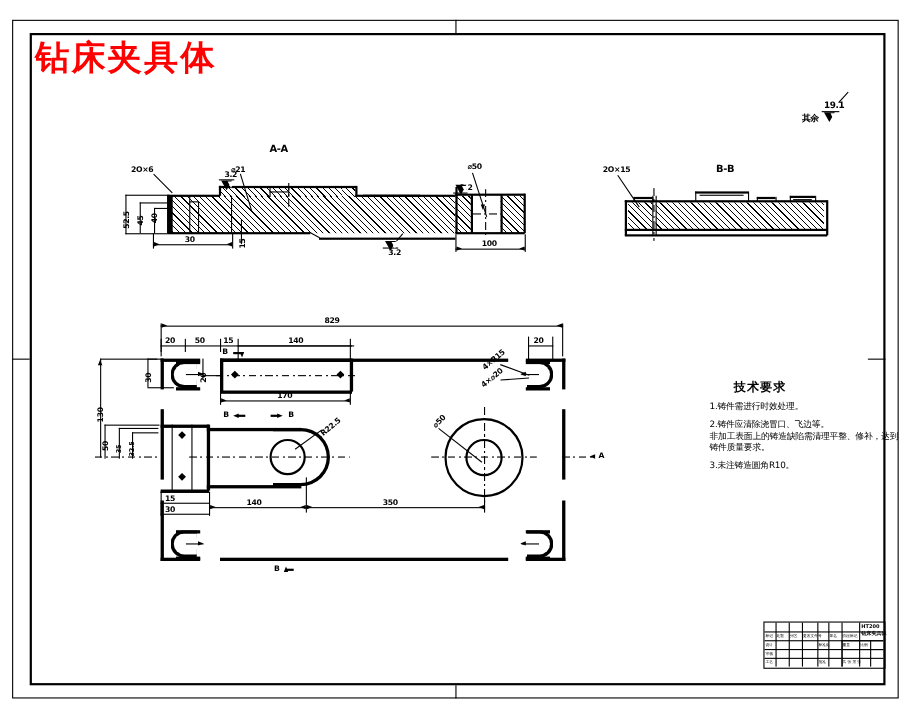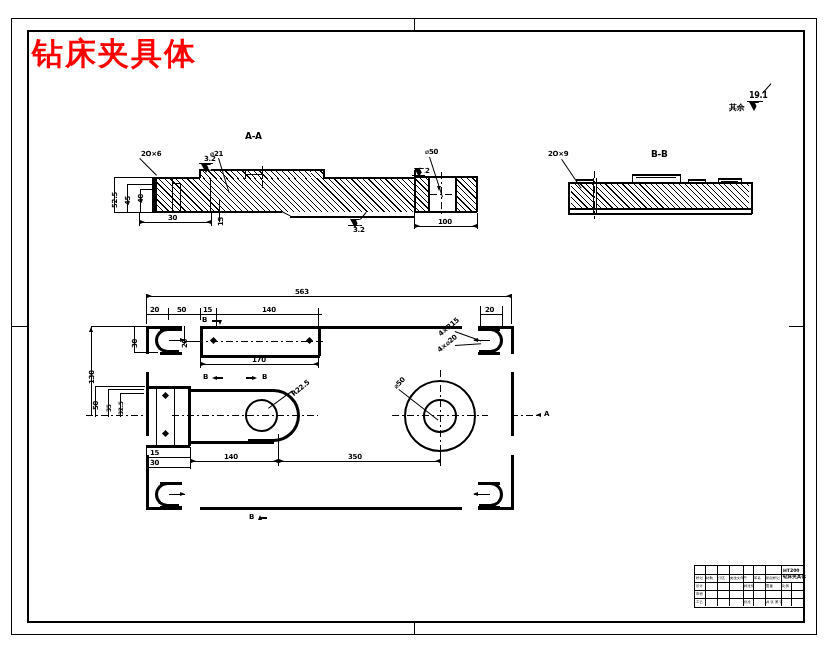--- a/index.html
+++ b/index.html
@@ -159,21 +159,21 @@
     <div class="ln v1" style="left:210px;top:178px;height:33px;"></div>
     <div class="ln v1" style="left:245px;top:170px;height:9px;"></div>
     <div class="ln v1" style="left:262px;top:170px;height:9px;"></div>
     <div class="ln h1" style="left:245px;top:174px;width:17px;"></div>
 
     <div class="cl-v" style="left:262px;top:166px;height:22px;"></div>
     <div class="cl-v" style="left:441px;top:172px;height:44px;"></div>
     <div class="cl-h" style="left:430px;top:194px;width:24px;"></div>
 
     <div>
-      <div class="lbl lbl-b" style="left:141px;top:150px;">2O×6</div>
+      <div class="lbl lbl-b" style="left:119px;top:150px;">2O×6</div>
       <div class="ln h1" style="left:140px;top:158px;width:24px;transform-origin:0 0;transform:rotate(45deg);"></div>
     </div>
     <div>
       <div class="lbl lbl-b" style="left:210px;top:150px;">⌀21</div>
       <div class="ln h1" style="left:219px;top:158px;width:36px;transform-origin:0 0;transform:rotate(73deg);"></div>
     </div>
     <div>
       <div class="lbl lbl-b" style="left:425px;top:148px;">⌀50</div>
       <div class="ln h1" style="left:430px;top:157px;width:42px;transform-origin:0 0;transform:rotate(72deg);"></div>
       <div class="ar ar-d" style="left:437px;top:186px;"></div>
@@ -268,21 +268,21 @@
     <div class="ln h2" style="left:718px;top:178px;width:23px;"></div>
     <div class="ln v1" style="left:718px;top:178px;height:5px;"></div>
     <div class="ln v1" style="left:741px;top:178px;height:5px;"></div>
     <div class="ln h1" style="left:721px;top:181px;width:17px;"></div>
 
     <div class="ln v1" style="left:593px;top:178px;height:36px;"></div>
     <div class="ln v1" style="left:596px;top:178px;height:36px;"></div>
     <div class="cl-v" style="left:594px;top:171px;height:48px;"></div>
 
     <div>
-      <div class="lbl lbl-b" style="left:548px;top:150px;">2O×9</div>
+      <div class="lbl lbl-b" style="left:548px;top:150px;">2O×15</div>
       <div class="ln h1" style="left:562px;top:159px;width:35px;transform-origin:0 0;transform:rotate(56deg);"></div>
     </div>
   </div>
 
   <div>
 
     <div class="ln h3" style="left:146px;top:326px;width:36px;"></div>
     <div class="ln h3" style="left:200px;top:326px;width:262px;"></div>
     <div class="ln h3" style="left:478px;top:326px;width:36px;"></div>
 
@@ -416,21 +416,21 @@
 
     <div>
       <div class="lbl lbl-b diag" style="left:290px;top:392px;transform:rotate(-40deg);">R22.5</div>
       <div class="ln h1" style="left:268px;top:408px;width:30px;transform-origin:0 0;transform:rotate(-36deg);"></div>
     </div>
 
     <div>
       <div class="dimline" style="left:146px;top:296px;width:366px;"></div>
       <div class="extline" style="left:146px;top:294px;height:30px;"></div>
       <div class="extline" style="left:511px;top:294px;height:30px;"></div>
-      <div class="lbl lbl-b" style="left:295px;top:288px;">563</div>
+      <div class="lbl lbl-b" style="left:295px;top:288px;">829</div>
       <div class="ar ar-r" style="left:147px;top:294px;"></div>
       <div class="ar ar-l" style="left:506px;top:294px;"></div>
     </div>
 
     <div>
       <div class="dimline" style="left:146px;top:314px;width:176px;"></div>
       <div class="extline" style="left:146px;top:308px;height:12px;"></div>
       <div class="extline" style="left:168px;top:308px;height:12px;"></div>
       <div class="extline" style="left:200px;top:308px;height:12px;"></div>
       <div class="extline" style="left:216px;top:308px;height:20px;"></div>
@@ -514,20 +514,27 @@
     </div>
 
     <div>
       <div class="lbl lbl-b" style="left:485px;top:306px;">20</div>
       <div class="extline" style="left:480px;top:306px;height:22px;"></div>
       <div class="extline" style="left:502px;top:306px;height:22px;"></div>
       <div class="dimline" style="left:480px;top:314px;width:23px;"></div>
     </div>
   </div>
 
+  <div class="tech">
+    <div class="tech-h">技术要求</div>
+    <div class="tech-l">1.铸件需进行时效处理。</div>
+    <div class="tech-l">2.铸件应清除浇冒口、飞边等。</div>
+    <div class="tech-l" style="margin-top:1px;">非加工表面上的铸造缺陷需清理平整、修补，达到铸件质量要求。</div>
+    <div class="tech-l">3.未注铸造圆角R10。</div>
+  </div>
 
   <div class="tb">
 
     <div class="ln h1" style="left:0;top:8px;width:108px;"></div>
     <div class="ln h1" style="left:0;top:16px;width:108px;"></div>
     <div class="ln h1" style="left:0;top:24px;width:108px;"></div>
     <div class="ln h1" style="left:0;top:32px;width:70px;"></div>
     <div class="ln h1" style="left:70px;top:24px;width:38px;"></div>
     <div class="ln h1" style="left:70px;top:32px;width:38px;"></div>
 

